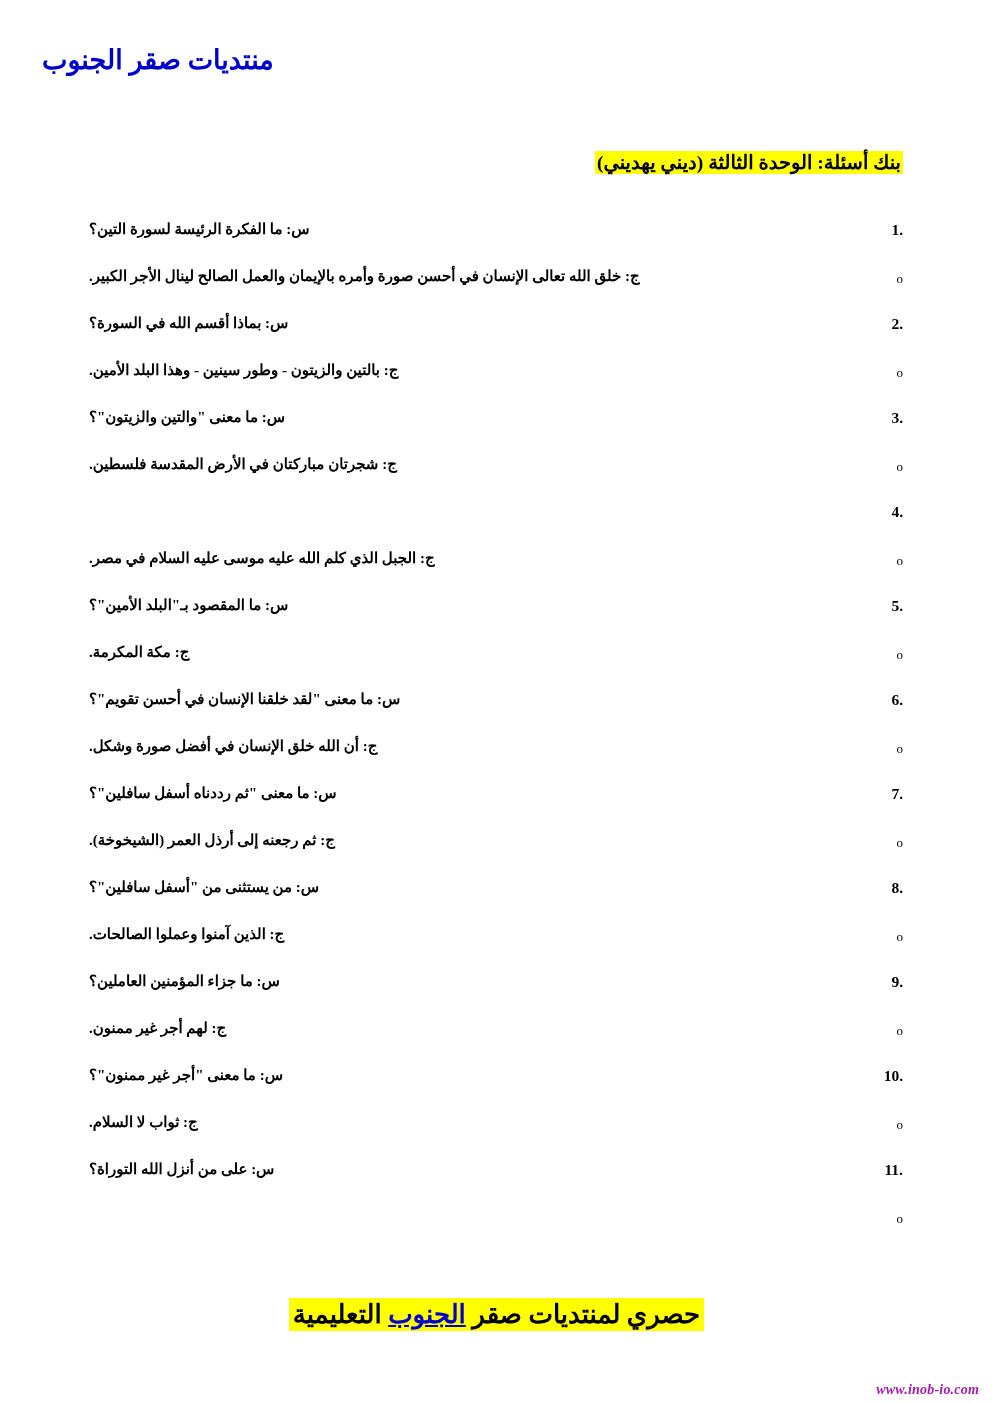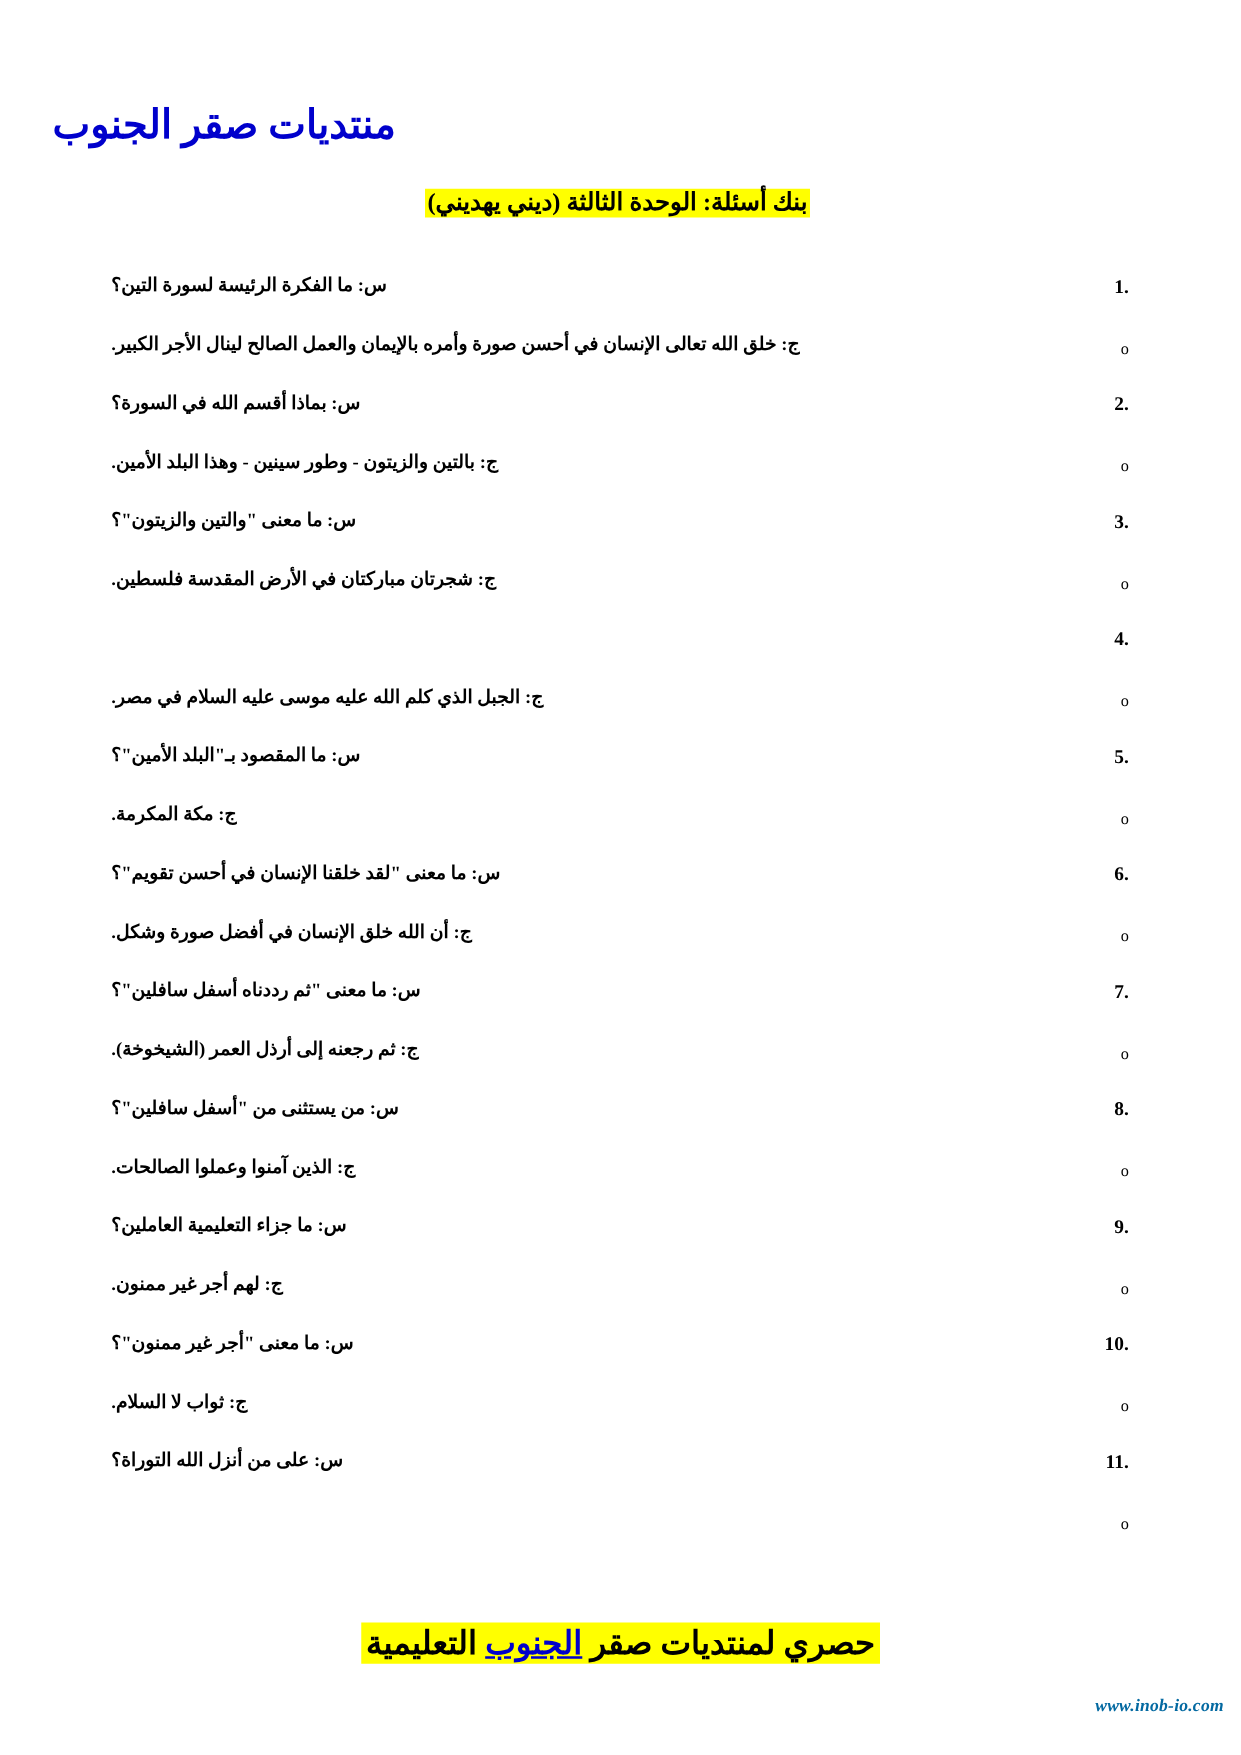--- a/index.html
+++ b/index.html
@@ -24,40 +24,38 @@
   }
 
   
   .forum-header {
     position: absolute;
     top: 44px;
     left: 42px;
     direction: rtl;
     font-family: "Liberation Serif", "DejaVu Serif", serif;
     font-weight: bold;
-    font-size: 32px;
+    font-size: 27px;
     line-height: 1.2;
     color: #0000CC;
     white-space: nowrap;
     letter-spacing: 0.5px;
-    margin-top: 36px;
   }
 
   
   .doc-body {
     position: absolute;
     top: 148px;
     left: 0;
     right: 0;
     padding: 0 90px 0 85px;
     direction: rtl;
   }
 
   .doc-title-wrap {
-    text-align: center;
     margin: 0 0 30px 0;
   }
   .doc-title {
     display: inline;
     background: #FFFF00;
     font-family: "Liberation Serif", "DejaVu Serif", serif;
     font-weight: bold;
     font-size: 19.5px;
     line-height: 1.5;
     color: #000000;
@@ -162,26 +160,26 @@
   }
   .footer-link {
     color: #0000CC;
     text-decoration: underline;
   }
 
   
   .site-url {
     position: absolute;
     right: 14px;
-    bottom: 30px;
+    bottom: 6px;
     font-family: "Liberation Serif", "DejaVu Serif", serif;
     font-weight: bold;
     font-style: italic;
     font-size: 14px;
-    color: #0369a1;
+    color: #a21caf;
     direction: ltr;
     letter-spacing: 0.2px;
   }
 </style>
 </head>
 <body>
 
 <div class="page">
 
   <div class="forum-header">منتديات صقر الجنوب</div>
@@ -269,21 +267,21 @@
             <div class="line-text">س: من يستثنى من "أسفل سافلين"؟</div>
           </div>
           <div class="line a-line">
             <div class="marker marker-bullet">o</div>
             <div class="line-text">ج: الذين آمنوا وعملوا الصالحات.</div>
           </div>
         </li>
         <li class="qa-item">
           <div class="line q-line">
             <div class="marker marker-num">9.</div>
-            <div class="line-text">س: ما جزاء التعليمية العاملين؟</div>
+            <div class="line-text">س: ما جزاء المؤمنين العاملين؟</div>
           </div>
           <div class="line a-line">
             <div class="marker marker-bullet">o</div>
             <div class="line-text">ج: لهم أجر غير ممنون.</div>
           </div>
         </li>
         <li class="qa-item">
           <div class="line q-line">
             <div class="marker marker-num">10.</div>
             <div class="line-text">س: ما معنى "أجر غير ممنون"؟</div>

